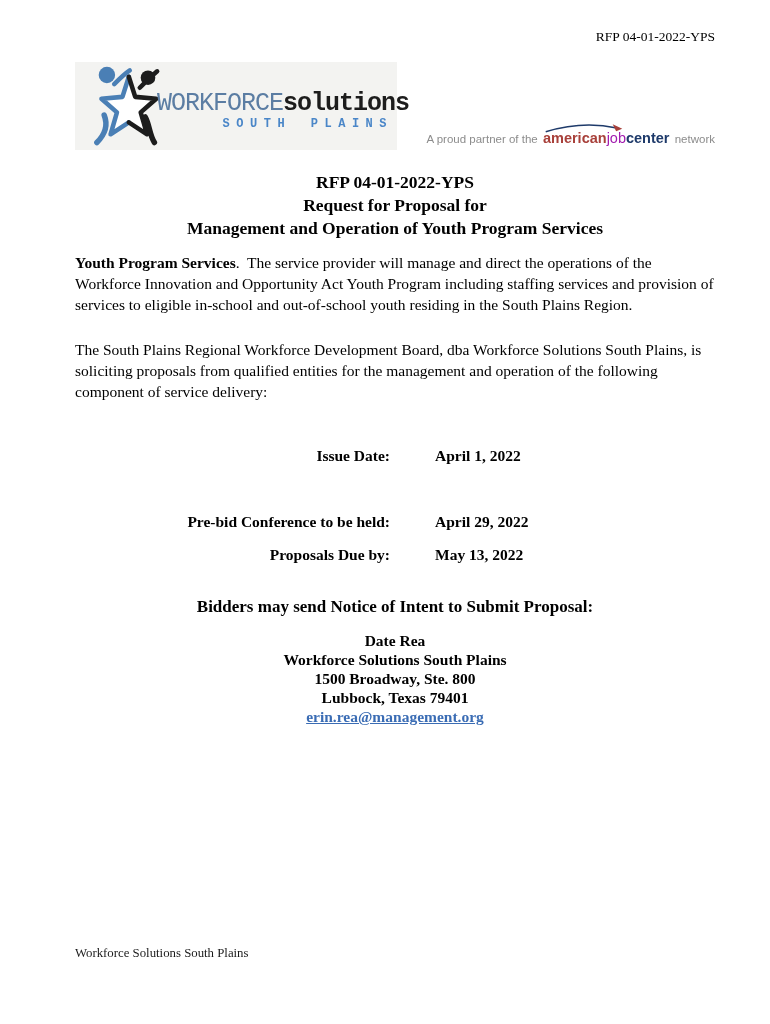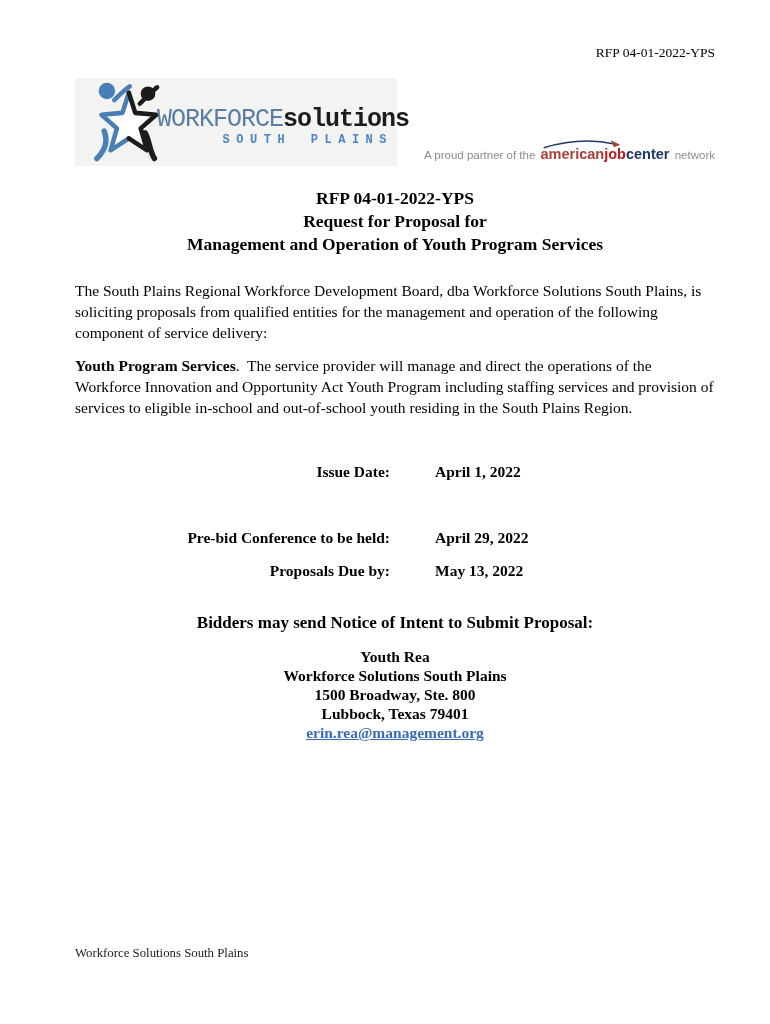--- a/index.html
+++ b/index.html
@@ -1,39 +1,39 @@
 <!DOCTYPE html>
 <html><head>
 <meta charset="utf-8">
 <style>
   html, body { margin:0; padding:0; background:#ffffff; }
   body { width:770px; height:1024px; }
   .page {
     position:relative; width:770px; height:1024px;
-    box-sizing:border-box; padding:16px 55px 0 75px;
+    box-sizing:border-box; padding:0 55px 0 75px;
     background:#ffffff; color:#000;
     font-family:"Liberation Serif", serif; overflow:hidden;
   }
   .doc-ref { padding-top:30px; text-align:right; font-size:13.5px; line-height:14px; }
 
   
   .logo-row { position:relative; margin-top:18px; height:88px; }
   .logo-box { position:absolute; left:0; top:0; width:322px; height:88px; background:#f3f3f1; }
   .logo-mark { position:absolute; left:6px; top:2px; width:92px; height:84px; }
   .logo-text { position:absolute; left:82px; top:28px; width:236px; font-family:Liberation Mono, monospace; }
   .brand-line { white-space:nowrap; font-size:25px; letter-spacing:-1px; line-height:27px; }
   .brand-main { color:#5b7da3; font-weight:400; }
   .brand-accent { color:#1c1c1c; font-weight:600; }
   .brand-sub { margin-top:0px; text-align:right; color:#4a86c8; font-size:12px; font-weight:600; letter-spacing:6.5px; word-spacing:6px; }
 
   .partner-line { position:absolute; right:0; bottom:4px; white-space:nowrap; font-family:"Liberation Sans", sans-serif; font-size:11.5px; color:#8c8c8c; }
   .ajc-wordmark { position:relative; display:inline-block; font-size:14.5px; margin:0 2px; }
   .ajc-arc { position:absolute; left:0; top:-7px; width:82px; height:10px; }
   .ajc-american { color:#a8403a; font-weight:600; }
-  .ajc-job { color:#b91c1c; font-weight:700;text-align:right; }
+  .ajc-job { color:#a21caf; font-weight:400;text-align:right; }
   .ajc-center { color:#1e3a6a; font-weight:600; }
 
   
   .title { margin:21px 0 0 0; text-align:center; font-size:17.5px; font-weight:bold; line-height:23px; }
   .title-line { display:block; }
 
   
   .para { margin:0; font-size:15.5px; line-height:21px; white-space:pre-wrap; }
   .p1 { margin-top:24px; }
   .p2 { margin-top:12px; }
@@ -99,43 +99,43 @@
       <span>network</span>
     </div>
   </div>
 
   <h1 class="title">
     <span class="title-line">RFP 04-01-2022-YPS</span>
     <span class="title-line">Request for Proposal for</span>
     <span class="title-line">Management and Operation of Youth Program Services</span>
   </h1>
 
+  <p class="para p2"><strong>Youth Program Services</strong><span>.  The service provider will manage and direct the operations of the Workforce Innovation and Opportunity Act Youth Program including staffing services and provision of services to eligible in-school and out-of-school youth residing in the South Plains Region.</span></p>
+
   <p class="para p1">The South Plains Regional Workforce Development Board, dba Workforce Solutions South Plains, is soliciting proposals from qualified entities for the management and operation of the following component of service delivery:</p>
-
-  <p class="para p2"><strong>Youth Program Services</strong><span>.  The service provider will manage and direct the operations of the Workforce Innovation and Opportunity Act Youth Program including staffing services and provision of services to eligible in-school and out-of-school youth residing in the South Plains Region.</span></p>
 
   <div class="sched row-issue">
     <span class="sched-label">Issue Date:</span>
     <span class="sched-value">April 1, 2022</span>
   </div>
 
   <div class="sched row-prebid">
     <span class="sched-label">Pre-bid Conference to be held:</span>
     <span class="sched-value">April 29, 2022</span>
   </div>
 
   <div class="sched row-due">
     <span class="sched-label">Proposals Due by:</span>
     <span class="sched-value">May 13, 2022</span>
   </div>
 
   <div class="notice">Bidders may send Notice of Intent to Submit Proposal:</div>
 
   <div class="contact">
-    <div>Youth Rea</div>
+    <div>Date Rea</div>
     <div>Workforce Solutions South Plains</div>
     <div>1500 Broadway, Ste. 800</div>
     <div>Lubbock, Texas 79401</div>
     <div><a href="#" class="email">erin.rea@management.org</a></div>
   </div>
 
   <div class="footer">Workforce Solutions South Plains</div>
 
 </div>
 

